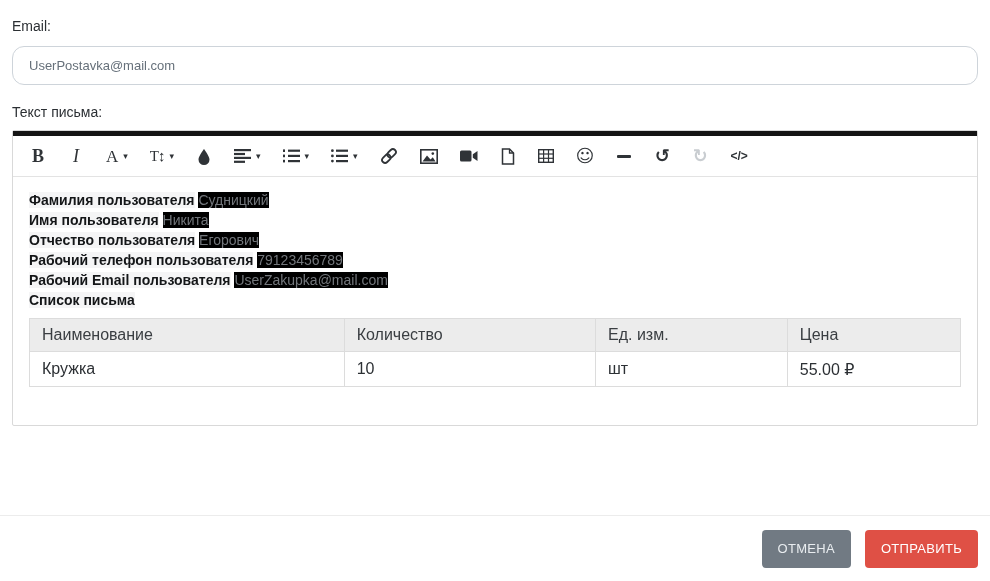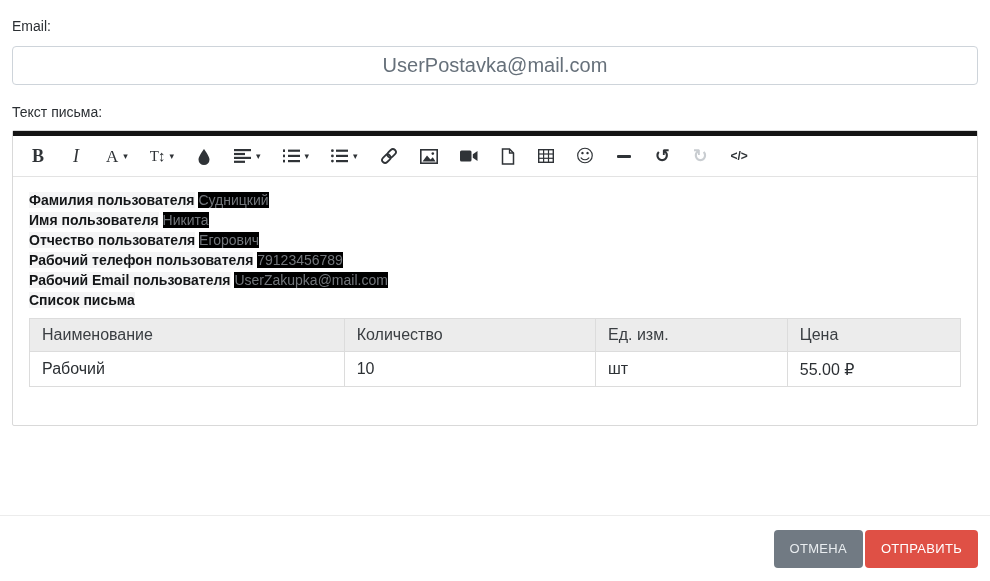--- a/index.html
+++ b/index.html
@@ -13,23 +13,23 @@
     display: flex; align-items: center; justify-content: center;
     border-bottom: 1px solid #ececec; }
   .dialog-title { font-size: 19px; font-weight: 400; color: #3c4248; }
   .close-btn { position: absolute; right: 14px; top: 12px; border: none; background: none;
     font-size: 19px; color: #8a8f94; cursor: pointer; line-height: 1;
     font-family: "DejaVu Sans", sans-serif; }
 
   
   .modal-body { padding: 18px 28px 0 12px; flex: 1 1 auto; }
   .field-label { display: block; font-size: 14px; color: #2b2f33; margin-bottom: 12px; }
-  .email-input { width: 966px; height: 39px; border: 1px solid #ced4da; border-radius: 4px;
-    padding: 0 16px; font-size: 20px; color: #66707a; outline: none;
-    font-family: "Liberation Sans", "DejaVu Sans", sans-serif; margin-bottom: 19px; text-align: center; }
+  .email-input { width: 966px; height: 39px; border: 1px solid #ced4da; border-radius: 12px;
+    padding: 0 16px; font-size: 13px; color: #66707a; outline: none;
+    font-family: "Liberation Sans", "DejaVu Sans", sans-serif; margin-bottom: 19px; }
 
   
   .editor { width: 966px; height: 296px; border: 1px solid #d9d9d9; border-radius: 2px;
     margin-top: -2px; display: flex; flex-direction: column; background: #fff; }
   .editor-topbar { height: 5px; background: #141414; flex: 0 0 5px; }
   .toolbar { height: 41px; flex: 0 0 41px; border-bottom: 1px solid #e3e3e3;
     display: flex; align-items: center; padding-left: 6px; }
   .tb { height: 40px; min-width: 38px; padding: 0 11px; border: none; background: none;
     display: flex; align-items: center; justify-content: center; cursor: pointer; color: #2f3337; }
   .tb .caret { font-size: 9px; color: #2f3337; margin-left: 5px;
@@ -55,21 +55,21 @@
 
   .items-table { width: 932px; border-collapse: collapse; margin-top: 8px; table-layout: fixed; }
   .items-table th, .items-table td { border: 1px solid #dcdcdc; text-align: left;
     padding: 0 12px; font-size: 16px; }
   .items-table th { background: #ececec; font-weight: 400; color: #3a3e42; height: 33px; }
   .items-table td { height: 35px; color: #2c3034; background: #fff; }
   .col-0 { width: 33.8%; } .col-1 { width: 27.0%; } .col-2 { width: 20.6%; } .col-3 { width: 18.6%; }
 
   
   .modal-footer { flex: 0 0 66px; border-top: 1px solid #ececec; margin-top: 33px;
-    display: flex; align-items: center; justify-content: flex-end; gap: 2px; padding: 0 12px; }
+    display: flex; align-items: center; justify-content: flex-end; gap: 14px; padding: 0 12px; }
   .btn { height: 38px; border: none; border-radius: 4px; font-size: 13px; cursor: pointer;
     padding: 0 16px; font-family: "Liberation Sans", "DejaVu Sans", sans-serif; letter-spacing: .3px; }
   .btn-cancel { background: #717a83; color: #e9edf0; }
   .btn-send { background: #df5045; color: #ffffff; }
 </style>
 </head>
 <body>
 
 <div class="modal">
 
@@ -218,21 +218,21 @@
           <thead>
             <tr>
               <th class="col-0">Наименование</th>
               <th class="col-1">Количество</th>
               <th class="col-2">Ед. изм.</th>
               <th class="col-3">Цена</th>
             </tr>
           </thead>
           <tbody>
             <tr>
-              <td>Рабочий</td>
+              <td>Кружка</td>
               <td>10</td>
               <td>шт</td>
               <td>55.00 ₽</td>
             </tr>
           </tbody>
         </table>
       </div>
     </div>
 
   </div>

